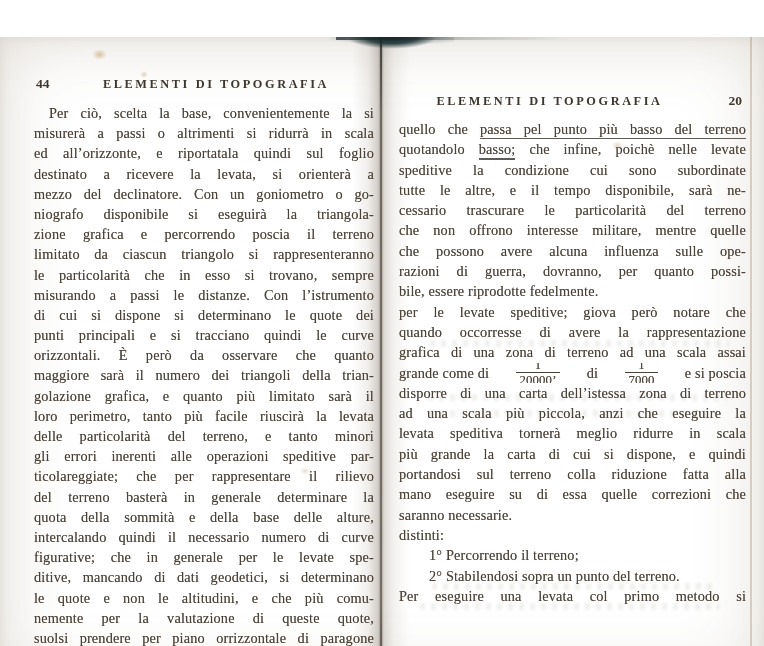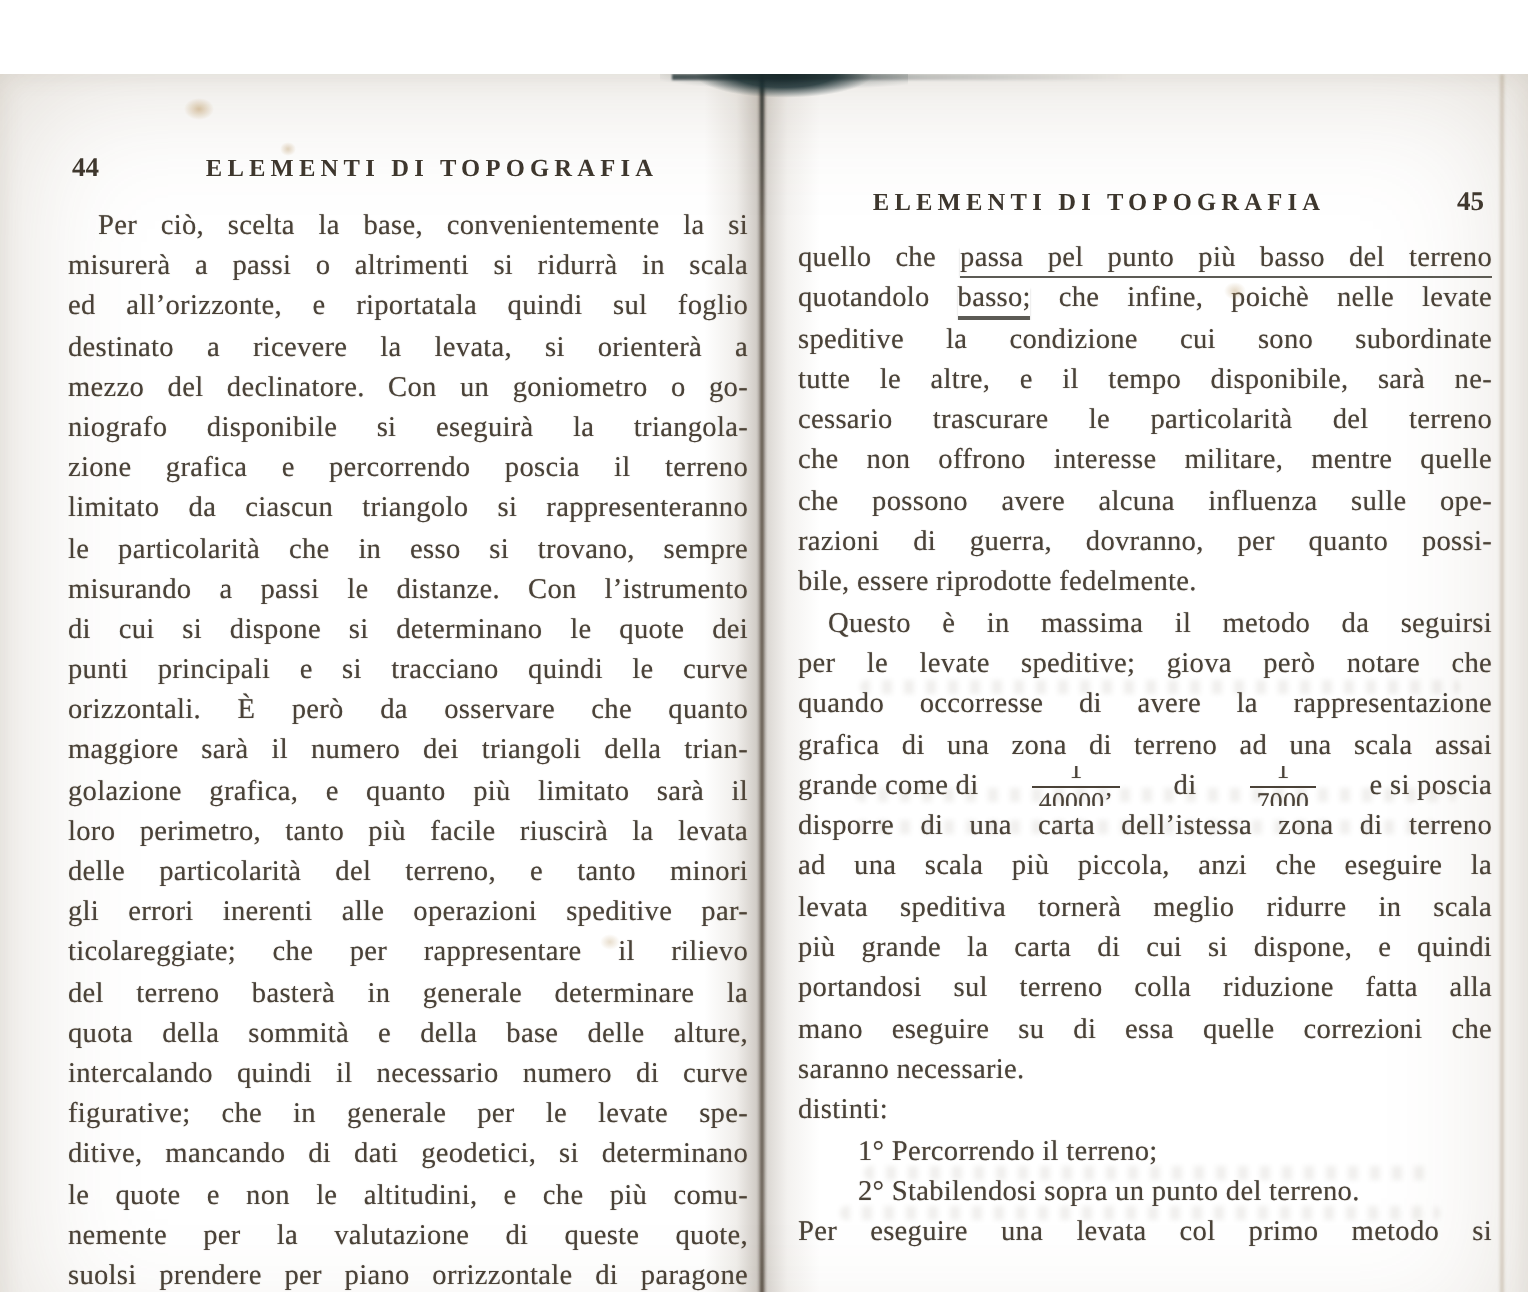--- a/index.html
+++ b/index.html
@@ -140,41 +140,40 @@
       <div class="line"><span>intercalando quindi il necessario numero di curve</span></div>
       <div class="line"><span>figurative; che in generale per le levate spe-</span></div>
       <div class="line"><span>ditive, mancando di dati geodetici, si determinano</span></div>
       <div class="line"><span>le quote e non le altitudini, e che più comu-</span></div>
       <div class="line"><span>nemente per la valutazione di queste quote,</span></div>
       <div class="line"><span>suolsi prendere per piano orrizzontale di paragone</span></div>
     </div>
 
   <div class="page-header" id="right-header">
     <span class="title">ELEMENTI DI TOPOGRAFIA</span>
-    <span class="pagenum">45</span>
+    <span class="pagenum">20</span>
   </div>
   <div class="body-block" id="right-body">
       <div class="line"><span>quello che </span><span class="pen-underline">passa pel punto più basso del terreno</span></div>
       <div class="line"><span>quotandolo </span><span class="pen-underline">basso;</span><span> che infine, poichè nelle levate</span></div>
       <div class="line"><span>speditive la condizione cui sono subordinate</span></div>
       <div class="line"><span>tutte le altre, e il tempo disponibile, sarà ne-</span></div>
       <div class="line"><span>cessario trascurare le particolarità del terreno</span></div>
       <div class="line"><span>che non offrono interesse militare, mentre quelle</span></div>
       <div class="line"><span>che possono avere alcuna influenza sulle ope-</span></div>
       <div class="line"><span>razioni di guerra, dovranno, per quanto possi-</span></div>
       <div class="line nojust"><span>bile, essere riprodotte fedelmente.</span></div>
-      <div class="line ind1"><span>Questo è in massima il metodo da seguirsi</span></div>
       <div class="line"><span>per le levate speditive; giova però notare che</span></div>
       <div class="line"><span>quando occorresse di avere la rappresentazione</span></div>
       <div class="line"><span>grafica di una zona di terreno ad una scala assai</span></div>
       <div class="line tall">
         <span>grande come di</span>
         <span class="frac">
           <span class="num">1</span>
-          <span class="den">40000’</span>
+          <span class="den">20000’</span>
         </span>
         <span>di</span>
         <span class="frac">
           <span class="num">1</span>
           <span class="den">7000</span>
         </span>
         <span>e si poscia</span>
       </div>
       <div class="line"><span>disporre di una carta dell’istessa zona di terreno</span></div>
       <div class="line"><span>ad una scala più piccola, anzi che eseguire la</span></div>

